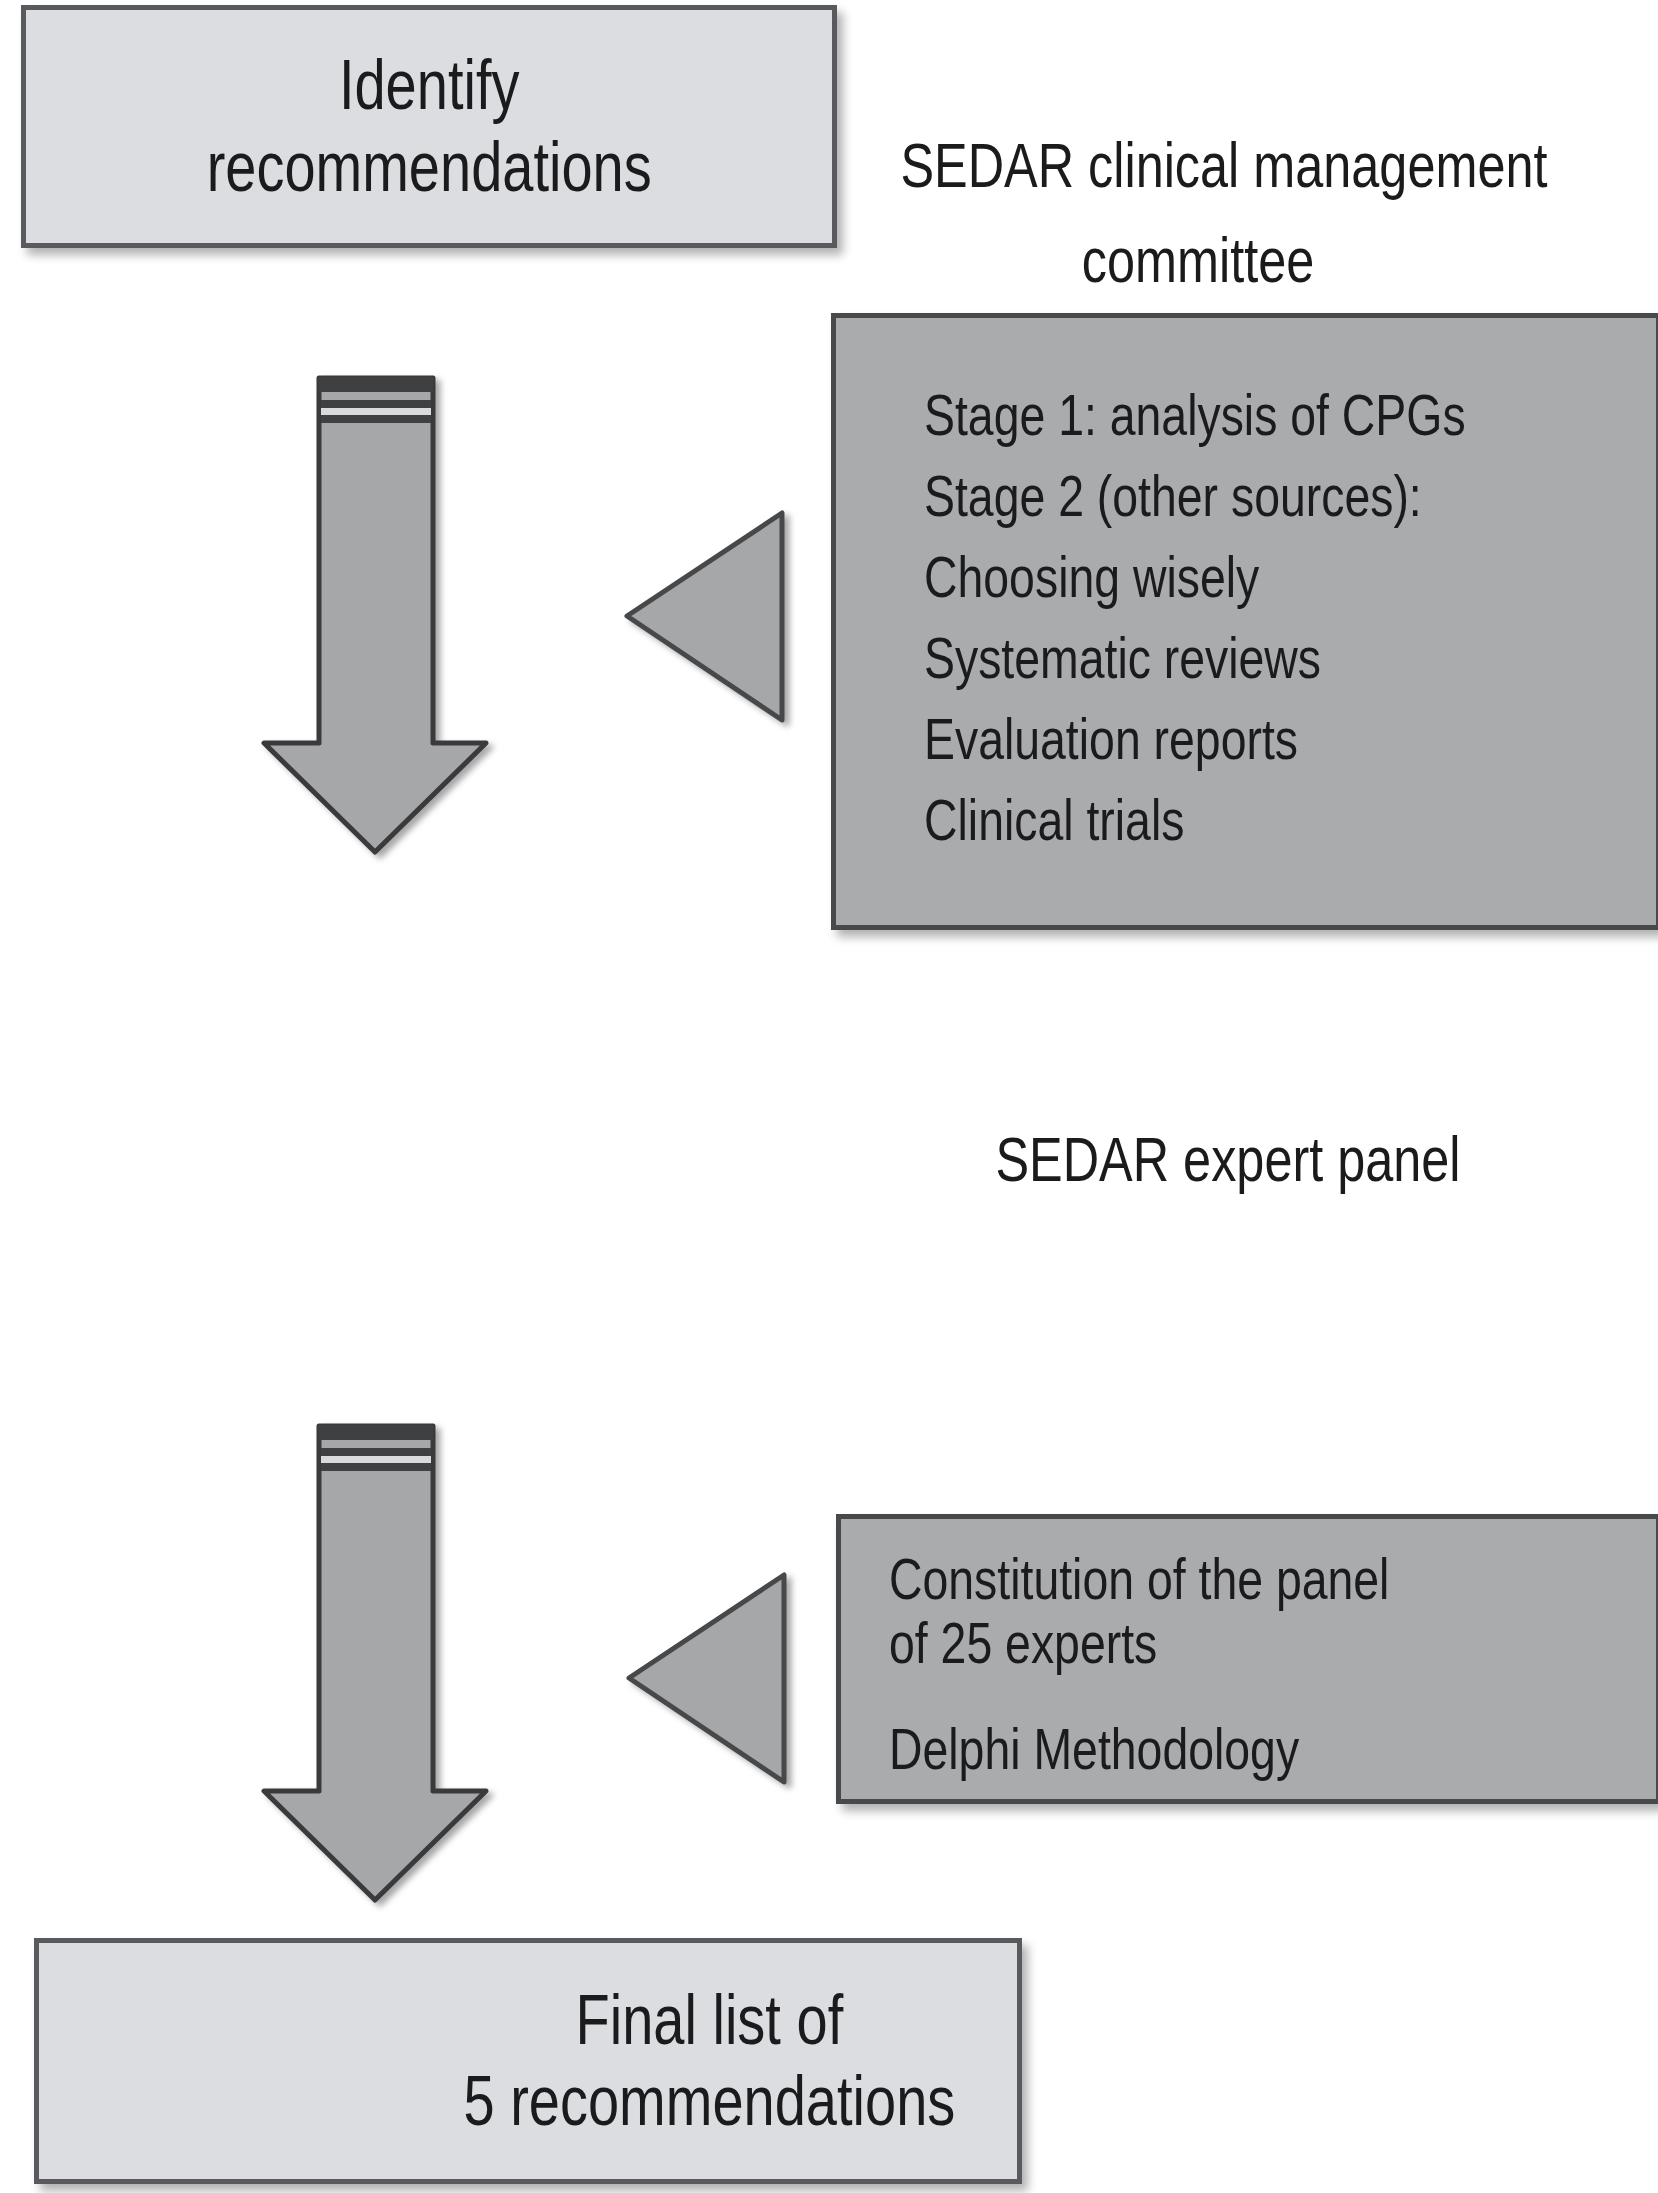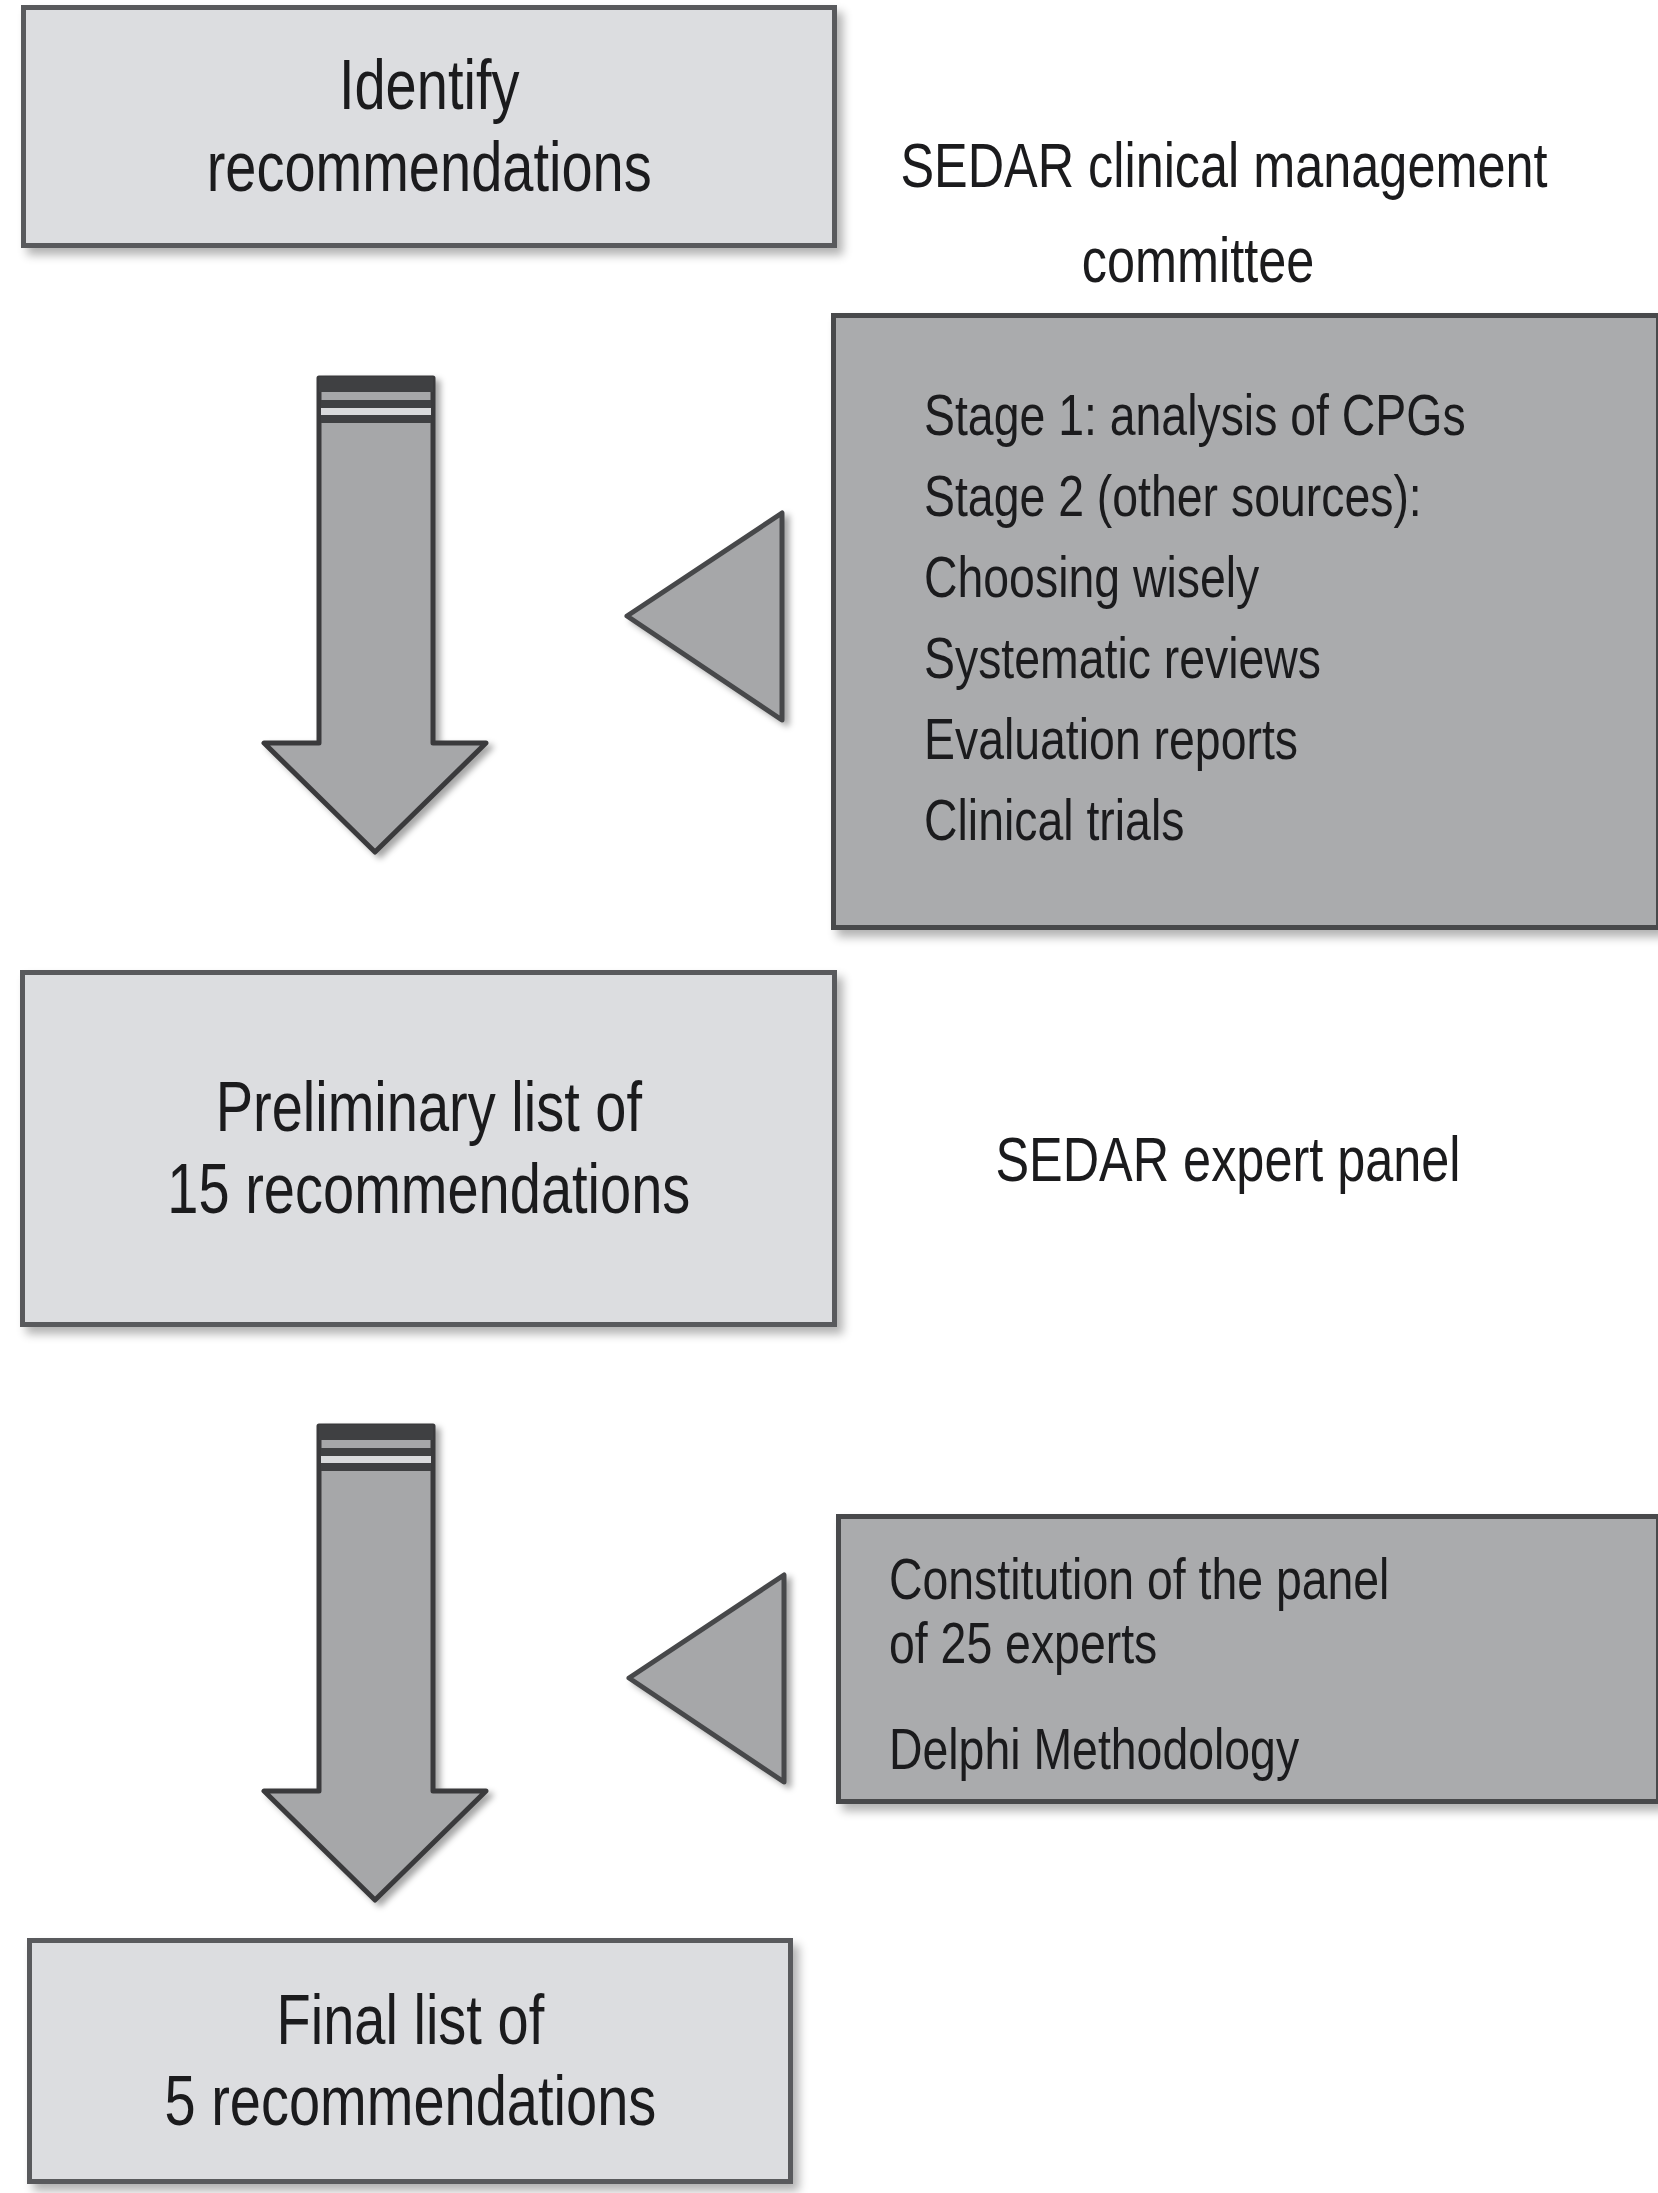--- a/index.html
+++ b/index.html
@@ -90,26 +90,20 @@
     <rect x="69" y="4" width="114" height="15" fill="#3f4042"></rect>
     <rect x="71" y="27" width="110" height="8" fill="#3f4042"></rect>
     <rect x="71" y="35" width="110" height="7" fill="#d9dadc"></rect>
     <rect x="71" y="42" width="110" height="8" fill="#3f4042"></rect>
   </svg>
 
   <svg class="shape" style="left:620px; top:506px;" width="170" height="224" viewBox="0 0 170 224" aria-hidden="true">
     <polygon points="162,7 162,214 7,110" fill="#a6a7a9" stroke="#47484a" stroke-width="5" stroke-linejoin="round"></polygon>
   </svg>
 
-  <div class="box light" style="left:4px; top:970px; width:817px; height:357px;">
-    <div class="light-text cond">
-      <div>Preliminary list of</div>
-      <div>15 recommendations</div>
-    </div>
-  </div>
 
   <div class="side-label" style="left:856px; top:1112px; width:744px;">
     <div class="cond">SEDAR expert panel</div>
   </div>
 
   <svg class="shape" style="left:250px; top:1421px;" width="245" height="484" viewBox="0 0 245 484" aria-hidden="true">
     <path d="M69,5 H183 V370 H236 L125,479 L14,370 H69 Z" fill="#a6a7a9" stroke="#3a3a3c" stroke-width="5" stroke-linejoin="round"></path>
     <rect x="69" y="4" width="114" height="15" fill="#3f4042"></rect>
     <rect x="71" y="27" width="110" height="8" fill="#3f4042"></rect>
     <rect x="71" y="35" width="110" height="7" fill="#d9dadc"></rect>
@@ -123,20 +117,20 @@
   <div class="box dark" style="left:820px; top:1514px; width:825px; height:290px;">
     <div class="dark-content" style="padding:28px 0 0 48px;">
       <div class="cond-left">
         <div class="panel-line">Constitution of the panel</div>
         <div class="panel-line">of 25 experts</div>
         <div class="panel-line panel-gap">Delphi Methodology</div>
       </div>
     </div>
   </div>
 
-  <div class="box light" style="left:11px; top:1938px; width:766px; height:246px;">
+  <div class="box light" style="left:18px; top:1938px; width:988px; height:246px;justify-content:flex-end;">
     <div class="light-text cond">
       <div>Final list of</div>
       <div>5 recommendations</div>
     </div>
   </div>
 
 </div>
 
 </body></html>

